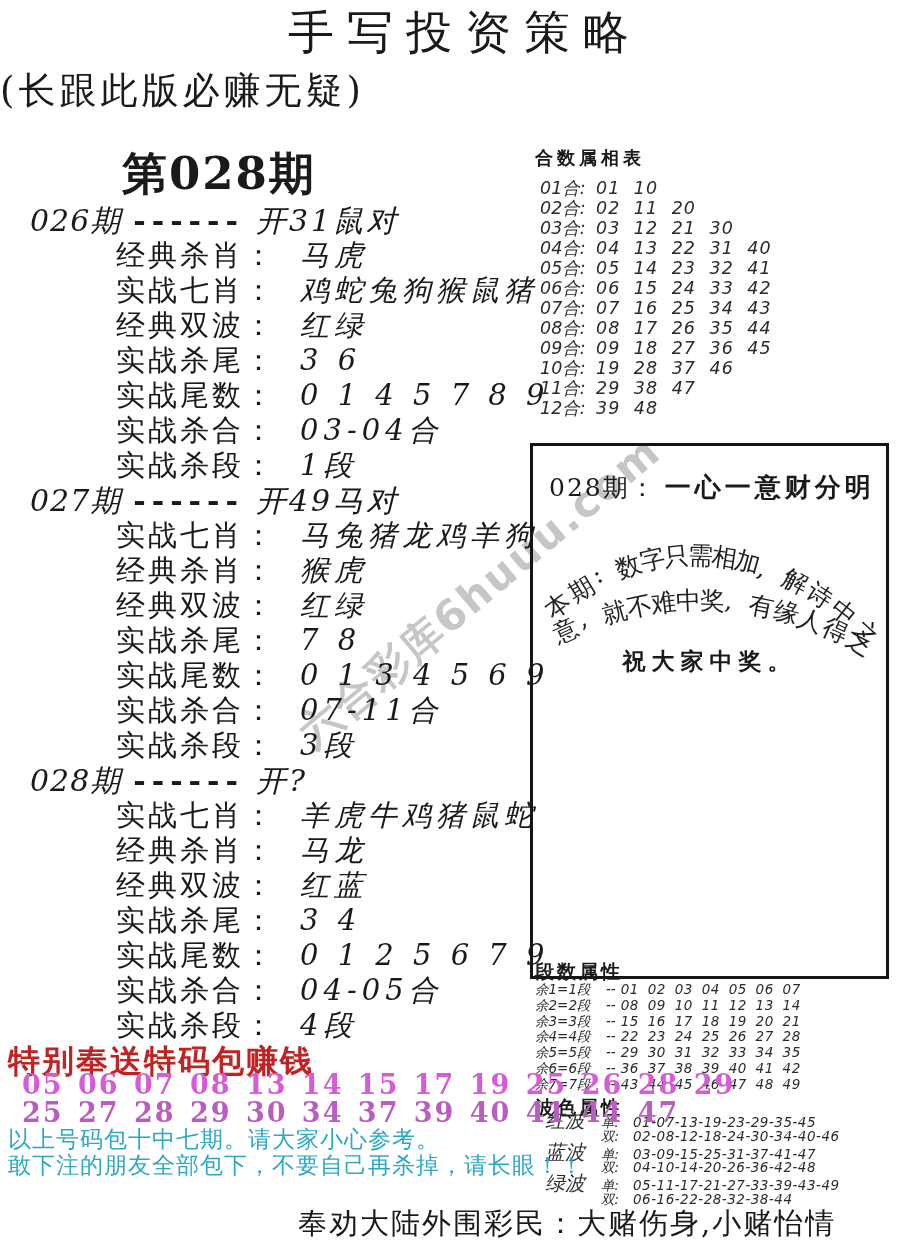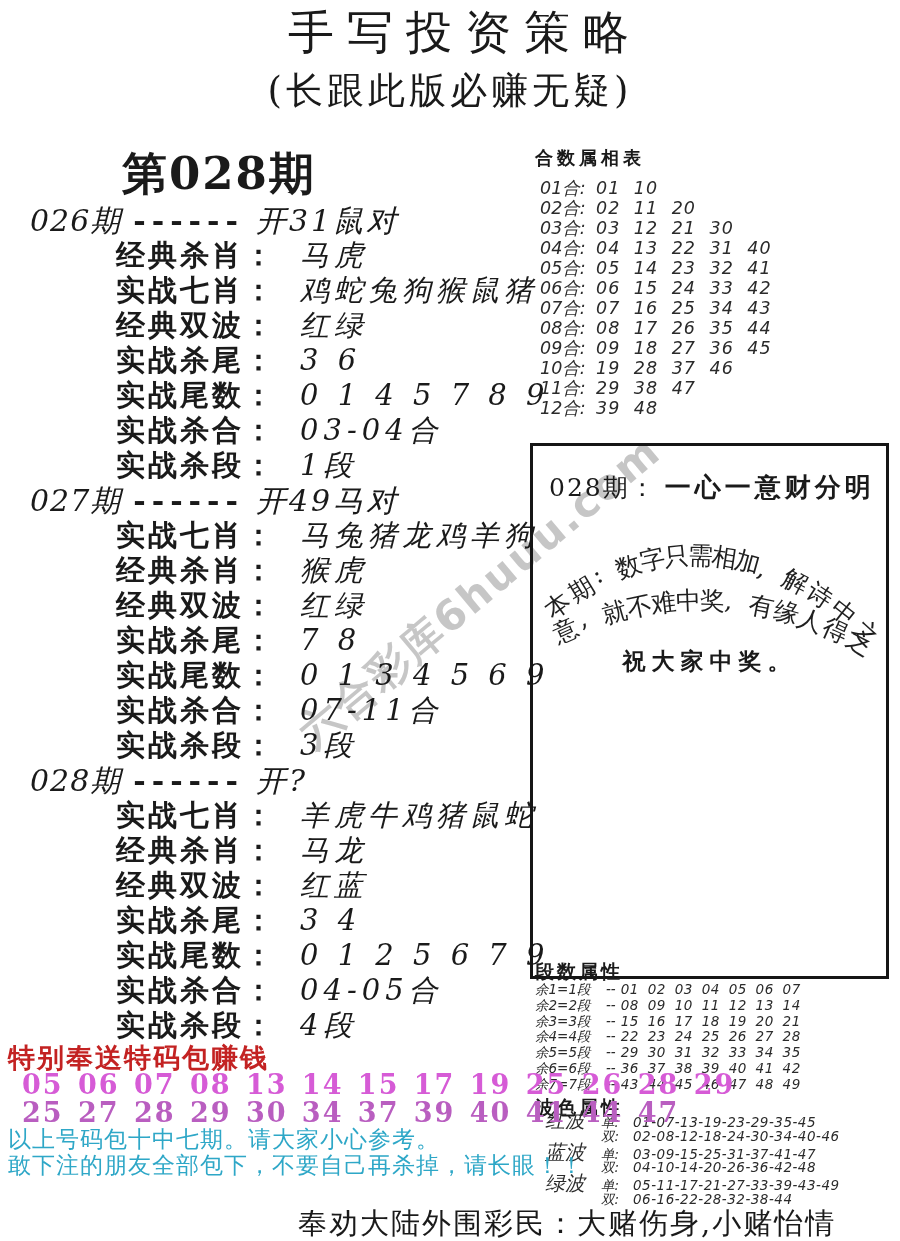--- a/index.html
+++ b/index.html
@@ -9,32 +9,32 @@
   }
   [data-name]{box-sizing:border-box;}
   .watermark{
     position:absolute;left:258px;top:582px;width:400px;white-space:nowrap;
     transform:rotate(-40deg);transform-origin:center;
     font-family:"DejaVu Sans", sans-serif;font-size:42px;font-weight:600;
     color:var(--watermark,#b9b9b9);opacity:.8;letter-spacing:2px;
   }
   .page-title{position:absolute;top:2px;left:15px;width:100%;text-align:center;
     font-size:46px;letter-spacing:13px;font-weight:500;}
-  .page-subtitle{position:absolute;top:66px;left:0;width:100%;text-align:center;
+  .page-subtitle{position:absolute;top:66px;left:0;width:100%;
     font-size:37px;letter-spacing:4px;font-weight:500;}
   .issue-heading{position:absolute;top:144px;left:122px;font-size:45px;
     letter-spacing:2px;font-weight:600;}
   
   #periods{position:absolute;left:30px;top:203px;width:488px;}
   .p-header{height:35px;line-height:35px;font-size:30px;white-space:nowrap;}
   .p-no{font-style:italic;letter-spacing:1px;}
   .p-dash{margin:0 12px;letter-spacing:6px;font-weight:600;}
   .p-open{letter-spacing:3px;font-style:italic;}
   .p-row{height:35px;line-height:35px;padding-left:86px;font-size:29px;white-space:nowrap;}
-  .p-label{letter-spacing:3px;font-weight:bold;}
+  .p-label{letter-spacing:3px;}
   .p-value{letter-spacing:5px;margin-left:24px;font-style:italic;}
   
   .hesu-title{position:absolute;left:535px;top:146px;font-size:18px;font-weight:700;letter-spacing:4px;}
   #hesu-rows{position:absolute;left:540px;top:178px;}
   .t-row{height:20px;line-height:20px;font-size:17.5px;font-style:italic;
     font-family:"DejaVu Sans", sans-serif;color:#2b2b2b;white-space:nowrap;}
   .t-k{display:inline-block;width:56px;}
   .t-v{letter-spacing:1px;word-spacing:7px;}
   
   .poem-box{position:absolute;left:530px;top:443px;width:359px;height:536px;
@@ -56,21 +56,21 @@
   .d-v{word-spacing:4px;letter-spacing:.5px;}
   
   .bose-title{position:absolute;left:535px;top:1095px;font-size:19px;font-weight:700;letter-spacing:3px;}
   #bose-rows{position:absolute;left:545px;top:1113px;}
   .b-row{height:15.8px;line-height:15.8px;font-size:13.5px;font-style:italic;
     font-family:"DejaVu Sans", sans-serif;color:#2b2b2b;white-space:nowrap;}
   .b-name{display:inline-block;width:56px;font-size:20px;}
   .b-k{display:inline-block;width:32px;}
   .b-v{letter-spacing:.5px;}
   
-  .promo-headline{position:absolute;left:8px;top:1040px;font-size:27px;font-weight:700;
+  .promo-headline{position:absolute;left:8px;top:1040px;font-size:32px;font-weight:700;
     color:var(--red,#c32222);letter-spacing:2px;font-family:Liberation Serif, serif;}
   #promo-numbers{position:absolute;left:22px;top:1071px;font-weight:700;font-size:27px;
     font-family:"DejaVu Serif", serif;}
   .promo-nums{height:28px;line-height:28px;letter-spacing:2px;word-spacing:3px;white-space:nowrap;}
   .n0{color:var(--magenta-line1,#d65bd6);}
   .n1{color:var(--magenta-line2,#b95ec0);}
   #promo-notes{position:absolute;left:8px;top:1126px;font-size:23px;
     color:var(--cyan,#2ea7c7);font-family:"DejaVu Sans", sans-serif;}
   .promo-note{height:26px;line-height:26px;letter-spacing:1px;white-space:nowrap;}
   .page-footer{position:absolute;left:298px;top:1204px;font-size:29px;letter-spacing:2px;white-space:nowrap;}

